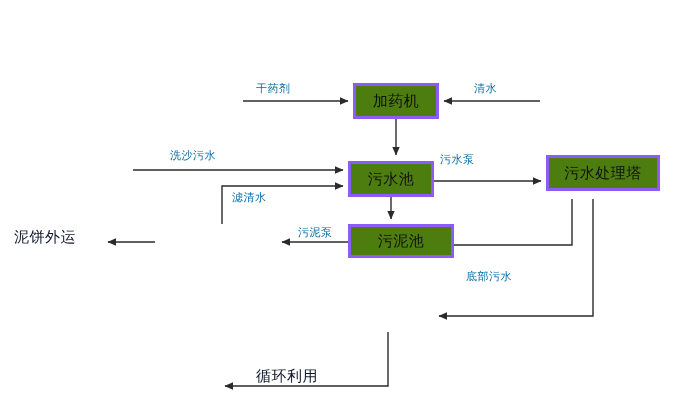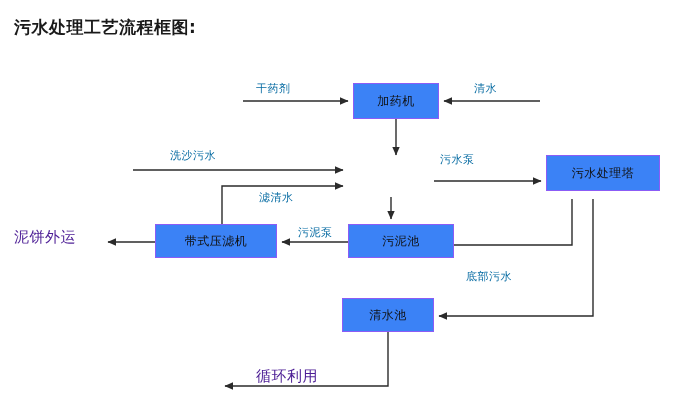--- a/index.html
+++ b/index.html
@@ -30,52 +30,51 @@
     top: 16px;
     font-size: 17px;
     font-weight: bold;
     color: #1a1a1a;
     letter-spacing: 0.5px;
     white-space: nowrap;
   }
   .node {
     position: absolute;
     box-sizing: border-box;
-    border: 1px solid #8b5cf6;
-    background: #3b82f6;
+    border: 3px solid #8b5cf6;
+    background: #4d7c0f;
     color: #111111;
     display: flex;
     align-items: center;
     justify-content: center;
-    font-size: 12px;
+    font-size: 15px;
     white-space: nowrap;
     letter-spacing: 0.5px;
   }
   .edge-label {
     position: absolute;
     font-size: 11px;
     color: #0369a1;
     white-space: nowrap;
     letter-spacing: 0.5px;
   }
   .flow-label {
     position: absolute;
     font-size: 15px;
-    color: #4c1d95;
+    color: #0f172a;
     white-space: nowrap;
     letter-spacing: 0.5px;
     text-align: right;
   }
 </style>
 </head>
 <body>
 
 <div id="canvas">
 
-  <div class="title">污水处理工艺流程框图:</div>
 
   <svg id="diagram-svg" viewBox="0 0 700 420" xmlns="http://www.w3.org/2000/svg">
     <defs>
       <marker id="ah" markerWidth="9" markerHeight="9" refX="8" refY="4.5" orient="auto" markerUnits="userSpaceOnUse">
         <path d="M0,0.8 L8.6,4.5 L0,8.2 z" fill="#2b2b2b"></path>
       </marker>
     </defs>
 
     <g stroke="#2b2b2b" stroke-width="1.4" fill="none">
 
@@ -101,36 +100,33 @@
 
       <path d="M593,199 L593,316 L439,316" marker-end="url(#ah)"></path>
 
       <path d="M388,332 L388,386 L225,386" marker-end="url(#ah)"></path>
     </g>
   </svg>
 
   <div class="node" style="left:353px;top:83px;width:86px;height:36px;">
     <span>加药机</span>
   </div>
+  <div class="node" style="left:348px;top:161px;width:86px;height:36px;">
+    <span>污水池</span>
+  </div>
   <div class="node" style="left:546px;top:155px;width:114px;height:36px;text-align:right;">
     <span>污水处理塔</span>
   </div>
-  <div class="node" style="left:155px;top:224px;width:122px;height:34px;">
-    <span>带式压滤机</span>
-  </div>
   <div class="node" style="left:348px;top:224px;width:106px;height:34px;">
     <span>污泥池</span>
-  </div>
-  <div class="node" style="left:342px;top:298px;width:92px;height:34px;">
-    <span>清水池</span>
   </div>
 
   <div class="edge-label" style="left:256px;top:81px;">干药剂</div>
   <div class="edge-label" style="left:474px;top:81px;">清水</div>
   <div class="edge-label" style="left:170px;top:148px;">洗沙污水</div>
   <div class="edge-label" style="left:440px;top:152px;">污水泵</div>
-  <div class="edge-label" style="left:232px;top:190px;margin-left:27px;">滤清水</div>
+  <div class="edge-label" style="left:232px;top:190px;">滤清水</div>
   <div class="edge-label" style="left:298px;top:225px;">污泥泵</div>
   <div class="edge-label" style="left:466px;top:226px;margin-top:43px;">底部污水</div>
   <div class="flow-label" style="left:14px;top:228px;">泥饼外运</div>
   <div class="flow-label" style="left:256px;top:367px;">循环利用</div>
 
 </div>
 
 </body></html>

